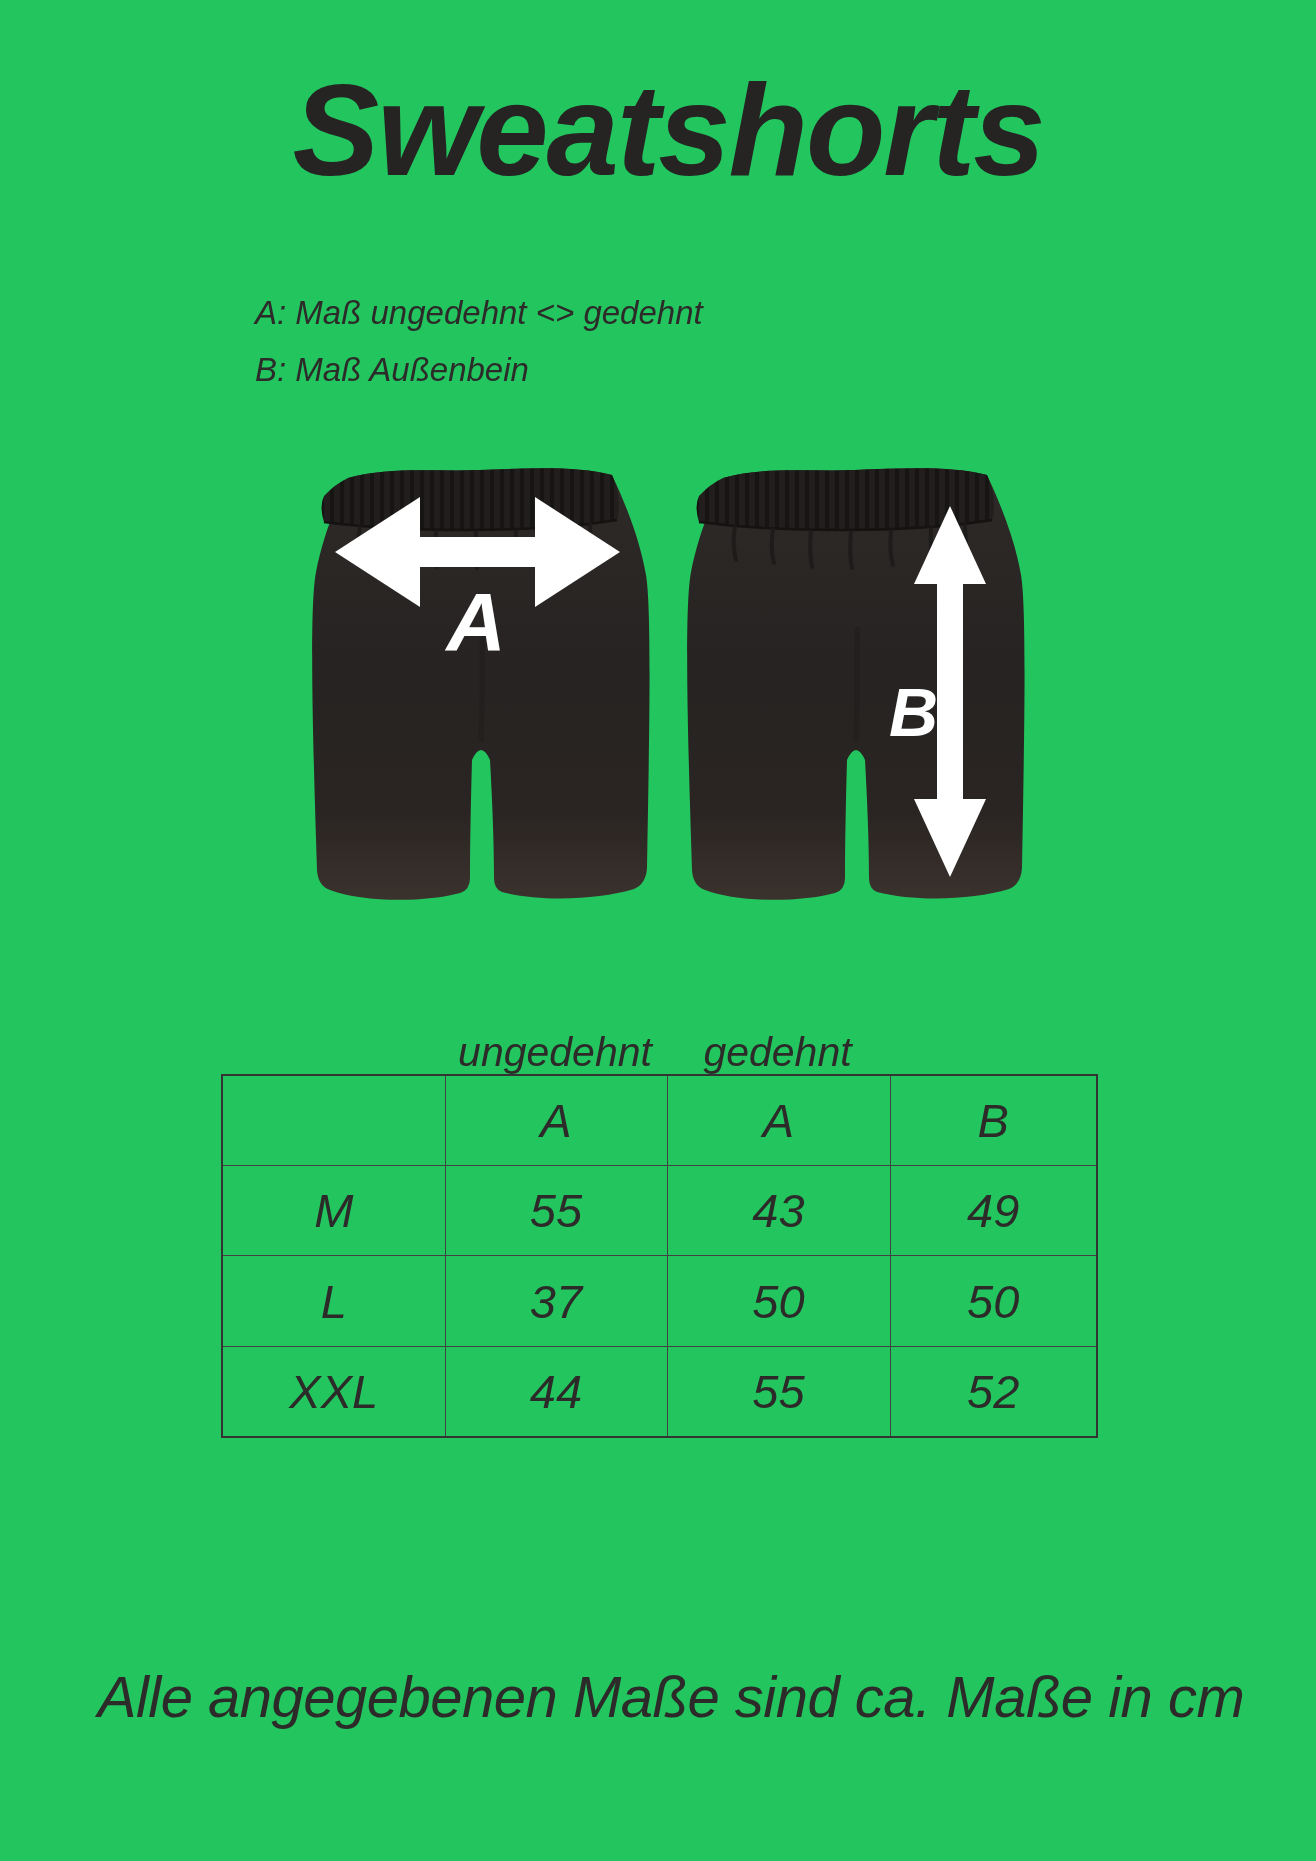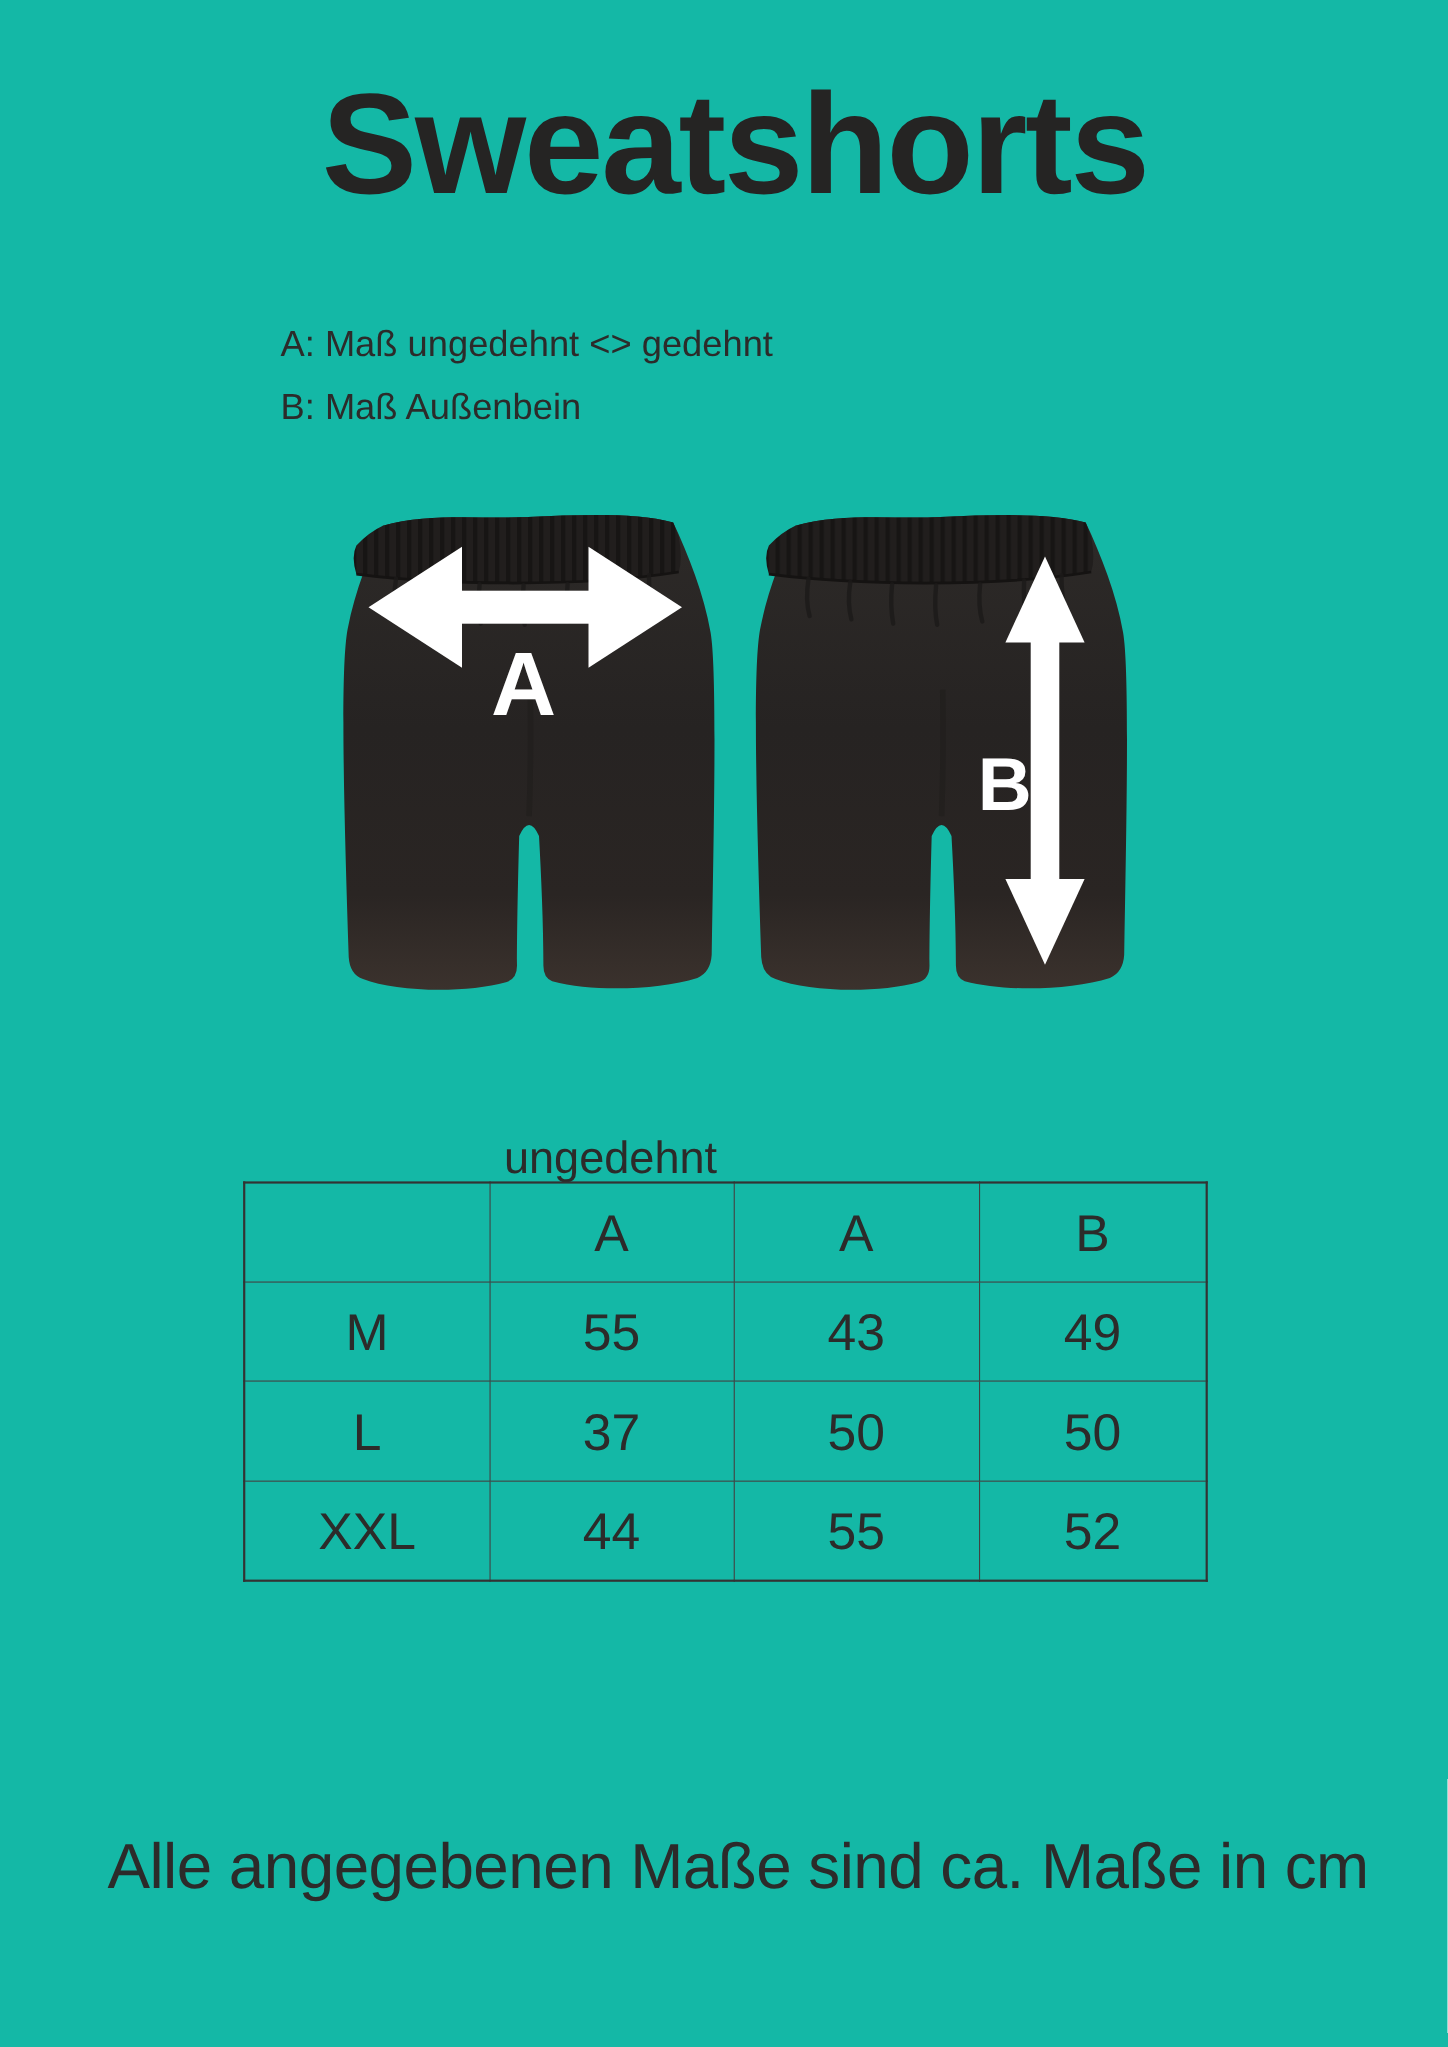--- a/index.html
+++ b/index.html
@@ -4,24 +4,25 @@
 <style>
   html, body {
     margin: 0;
     padding: 0;
     background: #ffffff;
   }
   .page {
     position: relative;
     width: 1316px;
     height: 1861px;
-    background: #14b8a6;
+    background: #22c55e;
     overflow: hidden;
     font-family: "Liberation Sans", "DejaVu Sans", sans-serif;
     color: #2c2b2a;
+    font-style: italic;
   }
   .title {
     position: absolute;
     top: 65px;
     left: 20px;
     width: 1296px;
     margin: 0;
     text-align: center;
     font-size: 130px;
     line-height: 1;
@@ -172,20 +173,21 @@
       <g fill="#ffffff">
         <polygon points="660,46 624,124 696,124"></polygon>
         <polygon points="660,417 624,339 696,339"></polygon>
         <rect x="647" y="115" width="26" height="233"></rect>
       </g>
       <text x="648" y="276" font-size="68" font-weight="bold" fill="#ffffff" text-anchor="end">B</text>
     </svg>
   </div>
 
   <div class="group-label g1">ungedehnt</div>
+  <div class="group-label g2">gedehnt</div>
 
   <table class="size-table">
     <colgroup>
       <col style="width:223px">
       <col style="width:222px">
       <col style="width:223px">
       <col style="width:207px">
     </colgroup>
     <tbody>
       <tr>

